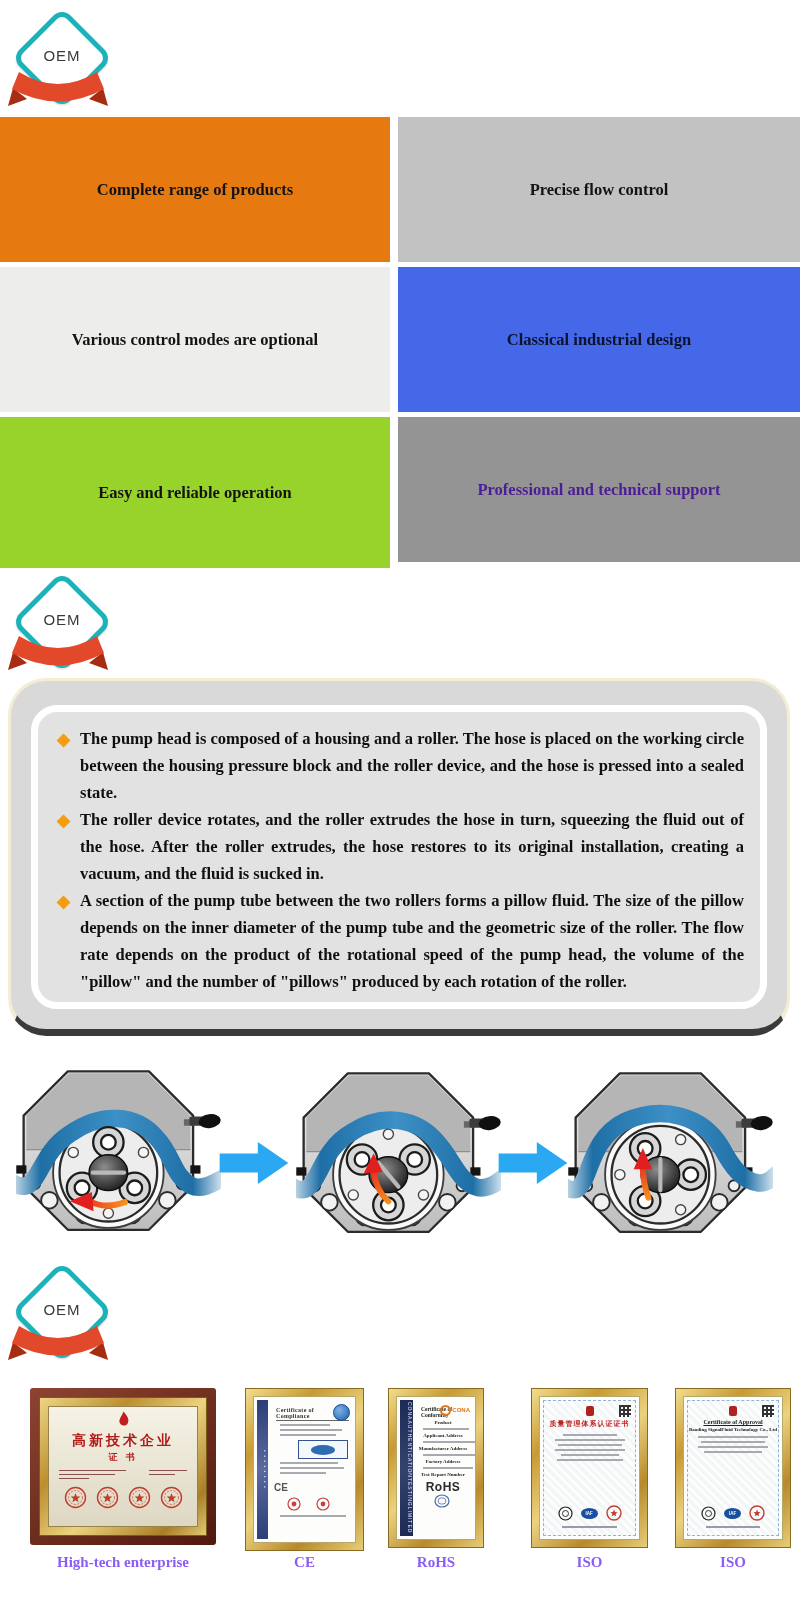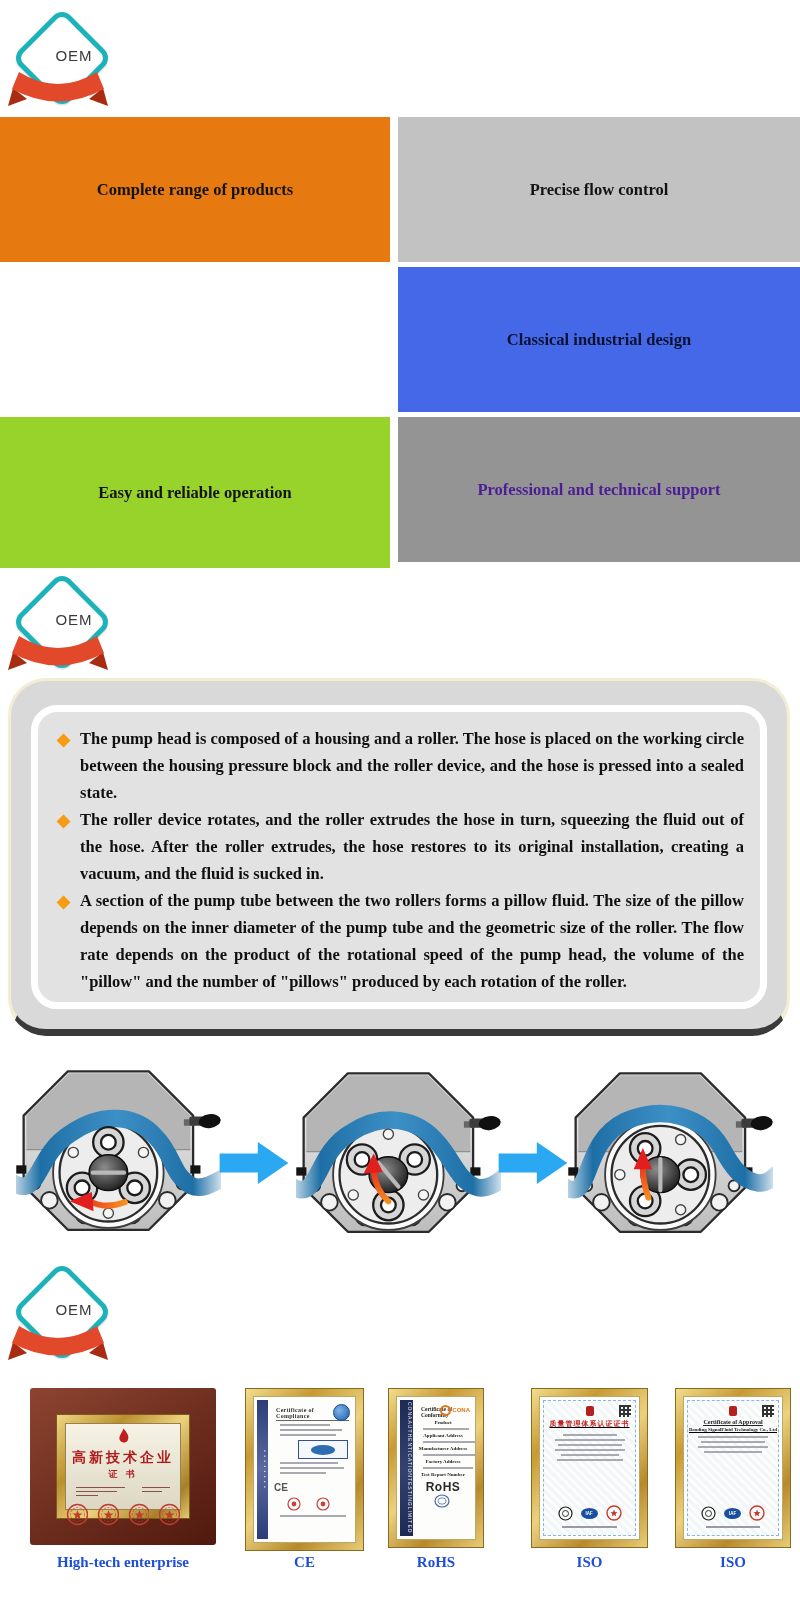--- a/index.html
+++ b/index.html
@@ -12,21 +12,21 @@
     background:linear-gradient(180deg,#4ad6dc 0%,#33c6ce 60%,#2cbcc4 100%);
     border-radius:14px;box-shadow:3px 4px 0 rgba(32,150,156,.30);
     display:flex;align-items:center;justify-content:center;}
   .banner .bar .bar-title{font-family:"Liberation Sans",sans-serif;font-size:26px;
     color:#171717;padding-left:28px;}
   .banner.honor .bar .bar-title{letter-spacing:10px;font-size:25px;}
   .badge{position:absolute;left:10px;top:0;width:96px;height:110px;}
   .diamond{position:absolute;left:16px;top:14px;width:62px;height:62px;background:#fff;
     border:5px solid #1cb2ba;border-radius:12px;transform:rotate(45deg);
     box-shadow:1px 1px 2px rgba(0,0,0,.15);}
-  .oem-label{position:absolute;left:16px;top:39px;width:96px;text-align:center;
+  .oem-label{position:absolute;left:4px;top:39px;width:96px;text-align:center;
     font-family:"Liberation Sans",sans-serif;font-size:15px;color:#3a3a3a;letter-spacing:1px;}
   .ribbon{position:absolute;left:-2px;top:62px;width:100px;height:44px;}
 
   
   .adv{position:absolute;display:flex;align-items:center;justify-content:center;
     text-align:center;font-weight:bold;font-size:16.5px;color:#161616;}
 
   
   .wp-box{position:absolute;left:8px;top:678px;width:782px;height:358px;box-sizing:border-box;
     background:#d9d9d9;border:3px solid #f2edd3;border-bottom:7px solid #3a3a3a;
@@ -40,29 +40,29 @@
 
   
   .pumps{position:absolute;left:0;top:1058px;width:800px;height:195px;}
   .pump{position:absolute;}
   .flow-arrow{position:absolute;}
 
   
   .certs{position:absolute;left:0;top:1388px;width:800px;height:205px;}
   .cert{position:absolute;top:0;}
   .cert-label{position:absolute;top:166px;left:0;width:100%;text-align:center;
-    font-weight:bold;font-size:15px;color:#1d4ed8;}
+    font-weight:bold;font-size:15px;color:#8b5cf6;}
   .goldframe{box-sizing:border-box;height:100%;padding:7px;border:1px solid #8a6a1e;
     background:linear-gradient(135deg,#f3dd8e 0%,#c79a33 25%,#ecd27f 50%,#b8892c 75%,#e7cd77 100%);}
   .paper{position:relative;box-sizing:border-box;height:100%;background:#fdfdfb;
     border:1px solid #b8a86a;overflow:hidden;}
   .tbar{height:2px;background:#a8aab0;margin:4px 10px;}
   .tbar.s{margin:3px 24px 3px 26px;}
   
-  .plaque{box-sizing:border-box;height:157px;padding:26px;border-radius:3px;
+  .plaque{box-sizing:border-box;height:157px;padding:9px;border-radius:3px;
     background:linear-gradient(145deg,#8d4431 0%,#6b2c1d 55%,#50190e 100%);}
   .plq-gold{box-sizing:border-box;height:100%;padding:8px;
     background:linear-gradient(135deg,#eed583 0%,#bb8f30 30%,#ecd27f 55%,#a87f28 85%,#e3c974 100%);
     border:1px solid #7a5c16;}
   .plq-paper{box-sizing:border-box;height:100%;text-align:center;
     background:linear-gradient(180deg,#f6f3e6 0%,#ddd7c2 100%);border:1px solid #97824a;}
   .plq-title{font-size:14px;font-weight:bold;color:#b01c1c;letter-spacing:3px;margin-top:1px;}
   .plq-sub{font-size:9px;font-weight:bold;color:#b01c1c;letter-spacing:3px;margin-top:1px;}
   .plq-lines{display:flex;justify-content:space-between;padding:3px 10px 0 10px;}
   .plq-lines .col{width:58%;} .plq-lines .col2{width:30%;}
@@ -89,21 +89,21 @@
   .rh-brand{position:absolute;top:8px;right:5px;font-family:"Liberation Sans",sans-serif;
     font-weight:bold;font-size:6px;color:#e07818;}
   .rh-brand .cdot{display:inline-block;width:7px;height:7px;border-radius:50%;
     border:2px solid #e07818;vertical-align:middle;margin-right:1px;}
   .rh-field{font-size:5px;font-weight:bold;color:#222;text-align:center;margin:2px 4px 0 18px;}
   .rh-big{font-family:"Liberation Sans",sans-serif;font-weight:bold;font-size:12px;
     color:#2a2a2a;text-align:center;margin:3px 0 0 14px;letter-spacing:.5px;}
   
   .iso-inner{box-sizing:border-box;position:absolute;left:3px;right:3px;top:3px;bottom:3px;
     border:1px dashed #8fb6da;background:
-    repeating-linear-gradient(45deg,rgba(160,198,230,.12) 0 3px,rgba(255,255,255,0) 3px 6px); text-decoration: underline;}
+    repeating-linear-gradient(45deg,rgba(160,198,230,.12) 0 3px,rgba(255,255,255,0) 3px 6px);}
   .qr{position:absolute;top:4px;right:4px;width:12px;height:12px;opacity:.85;
     background-image:linear-gradient(90deg,#111 50%,transparent 50%),
                      linear-gradient(#111 50%,transparent 50%);background-size:4px 4px;}
   .iso-emblem{width:8px;height:10px;margin:5px auto 0 auto;background:#b32020;
     border-radius:2px;}
   .iso-head-cn{font-size:7px;font-weight:bold;color:#c01f1f;text-align:center;
     margin-top:3px;letter-spacing:1px;}
   .iso-head-en{font-size:6px;font-weight:bold;color:#222;text-align:center;margin-top:3px;
     text-decoration:underline;}
   .iso-company{font-size:5px;font-weight:bold;color:#222;text-align:center;margin-top:2px;}
@@ -129,20 +129,23 @@
       </svg>
       <span class="oem-label">OEM</span>
     </div>
   </div>
 
   <div class="adv" style="left: 0px; top: 117px; width: 390px; height: 145px; background: rgb(230, 121, 16); color: rgb(19, 19, 19);">
     <span>Complete range of products</span>
     </div>
   <div class="adv" style="left: 398px; top: 117px; width: 402px; height: 145px; background: rgb(194, 194, 194); color: rgb(19, 19, 19);">
     <span>Precise flow control</span>
+    </div>
+  <div class="adv" style="left: 0px; top: 267px; width: 390px; height: 145px; background: rgb(237, 237, 236); color: rgb(19, 19, 19);">
+    <span>Various control modes are optional</span>
     </div>
   <div class="adv" style="left: 0px; top: 417px; width: 390px; height: 151px; background: rgb(152, 211, 44); color: rgb(19, 19, 19);">
     <span>Easy and reliable operation</span>
     </div>
   <div class="adv" style="left: 398px; top: 267px; width: 402px; height: 145px; background: rgb(68, 104, 232); color: rgb(13, 18, 48);">
     <span>Classical industrial design</span>
     </div>
   <div class="adv" style="left: 398px; top: 417px; width: 402px; height: 145px; background: rgb(148, 148, 148); color: #4c1d95;">
     <span>Professional and technical support</span>
     </div>

